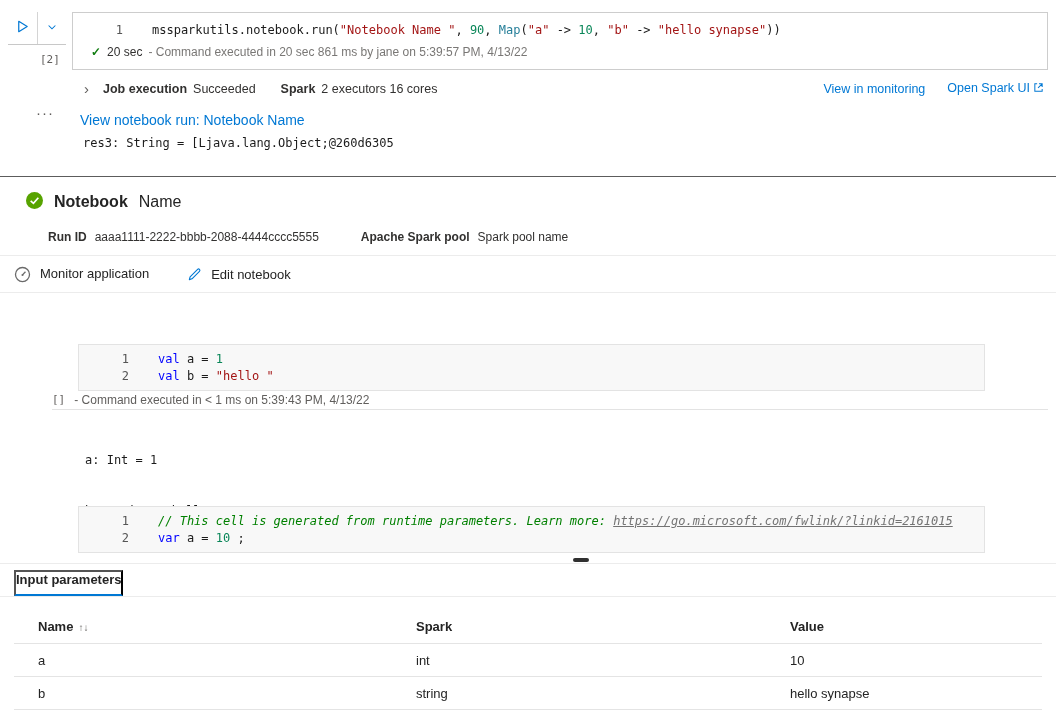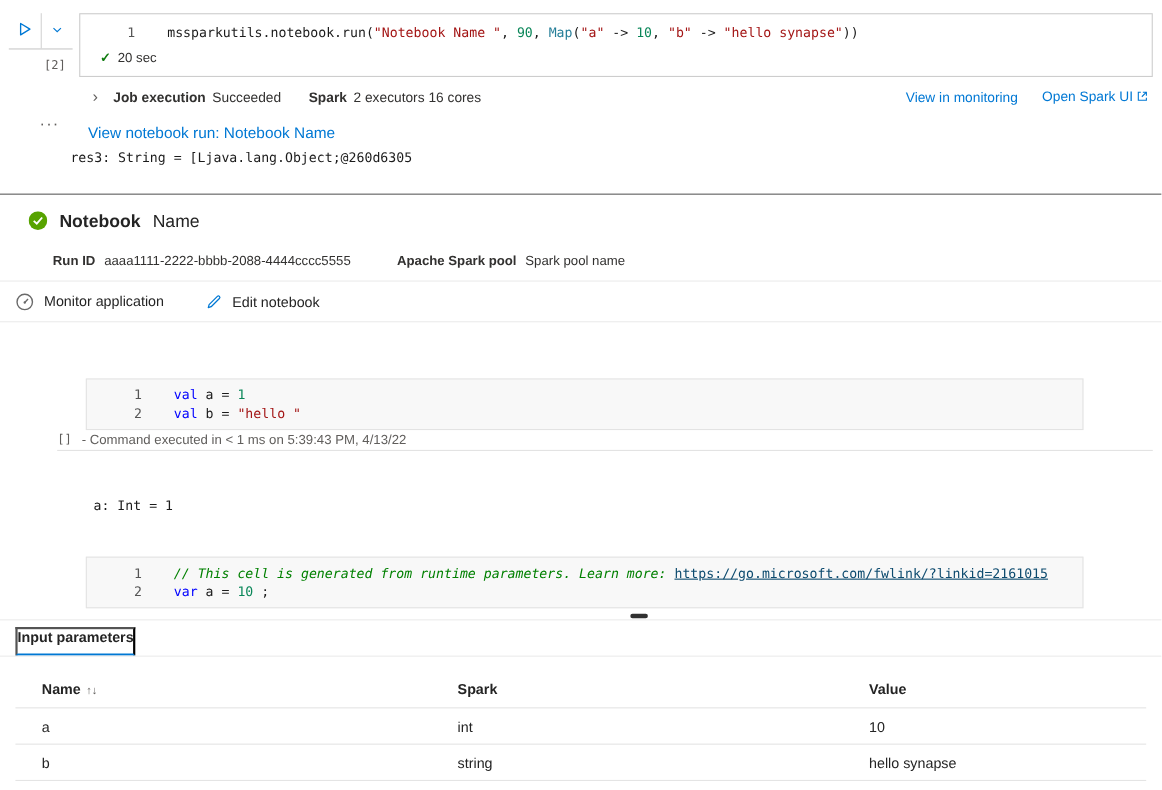--- a/index.html
+++ b/index.html
@@ -27,21 +27,21 @@
   .job-chevron { color:#605e5c; font-size:15px; margin-right:8px; line-height:1; }
   .b { font-weight:bold; }
   .spark-label { margin-left:19px; font-weight:bold; }
   .spacer { flex:1; }
   .link { color:#0078d4; cursor:pointer;margin-left:26px; }
   .link .ext { margin-left:3px; vertical-align:-1px; }
   .ml16 { margin-left:16px; }
 
   .more-ellipsis { position:absolute; left:36px; top:104px; color:#605e5c; font-size:15px; letter-spacing:1px; cursor:pointer; }
   .run-link { position:absolute; left:80px; top:112px; font-size:14px; color:#0078d4; cursor:pointer; }
-  .res-output { position:absolute; left:64px; top:136px; font:12px "DejaVu Sans Mono", monospace; color:#1b1b1b; }
+  .res-output { position:absolute; left:83px; top:136px; font:12px "DejaVu Sans Mono", monospace; color:#1b1b1b; }
 
   .divider-strong { position:absolute; left:0; top:176px; width:100%; border-top:1px solid #5c5c5c; }
   .divider-light { position:absolute; left:0; width:100%; border-top:1px solid #ececec; }
 
   
   .nbrun-title { position:absolute; left:26px; top:192px; display:flex; align-items:center; gap:11px; }
   .nbrun-title .t1 { font-size:16px; font-weight:bold; color:#242424; }
   .nbrun-title .t2 { font-size:16px; color:#242424; }
   .runinfo { position:absolute; left:48px; top:230px; display:flex; align-items:baseline; font-size:12px; color:#323130; }
   .runinfo .lbl { font-weight:bold; margin-right:8px; }
@@ -57,21 +57,21 @@
   .cellA-status { position:absolute; left:52px; top:390px; right:8px; height:20px; border-bottom:1px solid #e3e3e3; display:flex; align-items:center; gap:9px; font-size:12px; color:#605e5c; }
   .cellA-status .bracket { font:11px "DejaVu Sans Mono", monospace; color:#605e5c; }
   .outA { position:absolute; left:85px; top:418px; font:12px "DejaVu Sans Mono", monospace; color:#1b1b1b; line-height:17px; white-space:pre; }
 
   
   .tok-plain { color:#1b1b1b; }
   .tok-kw { color:#0000ff; }
   .tok-str { color:#a31515; }
   .tok-num { color:#098658; }
   .tok-comment { color:#008000;font-style:italic; }
-  .tok-link { color:#0c4a6e; text-decoration:underline; }
+  .tok-link { color:#737373; text-decoration:underline;font-style:italic; }
   .tok-type { color:#267f99; }
 
   
   .drag-handle { position:absolute; left:573px; top:558px; width:16px; height:4px; background:#303030; border-radius:2px; cursor:ns-resize; }
   .panel-top-divider { top:563px; }
   .tab { position:absolute; left:14px; top:570px; padding-bottom:7px; font-size:13px; font-weight:bold; color:#242424; border-bottom:2px solid #0078d4; cursor:pointer; background:transparent; font-family:"Liberation Sans", sans-serif; }
   .panel-divider2 { top:596px; }
   .param-table { position:absolute; left:14px; right:14px; top:610px; font-size:13px; }
   .tr { display:grid; grid-template-columns:378px 374px 1fr; align-items:center; height:33px; border-bottom:1px solid #e4e4e4; }
   .tr.header { height:34px; font-weight:bold; }
@@ -103,20 +103,21 @@
   <div class="exec-count-top">[2]</div>
 
   <div class="cell-box">
     <div class="code-row">
       <span class="ln">1</span>
       <span><span class="tok-plain">mssparkutils.notebook.run(</span><span class="tok-str">"Notebook Name "</span><span class="tok-plain">, </span><span class="tok-num">90</span><span class="tok-plain">, </span><span class="tok-type">Map</span><span class="tok-plain">(</span><span class="tok-str">"a"</span><span class="tok-plain"> -&gt; </span><span class="tok-num">10</span><span class="tok-plain">, </span><span class="tok-str">"b"</span><span class="tok-plain"> -&gt; </span><span class="tok-str">"hello synapse"</span><span class="tok-plain">))</span></span>
     </div>
     <div class="cell-status">
       <span class="check">✓</span>
       <span class="dur">20 sec</span>
+      <span>- Command executed in 20 sec 861 ms by jane on 5:39:57 PM, 4/13/22</span>
     </div>
   </div>
 
   <div class="job-row">
     <span class="job-chevron">›</span>
     <span class="b">Job execution</span>
     <span>Succeeded</span>
     <span class="spark-label">Spark</span>
     <span>2 executors 16 cores</span>
     <span class="spacer"></span>

